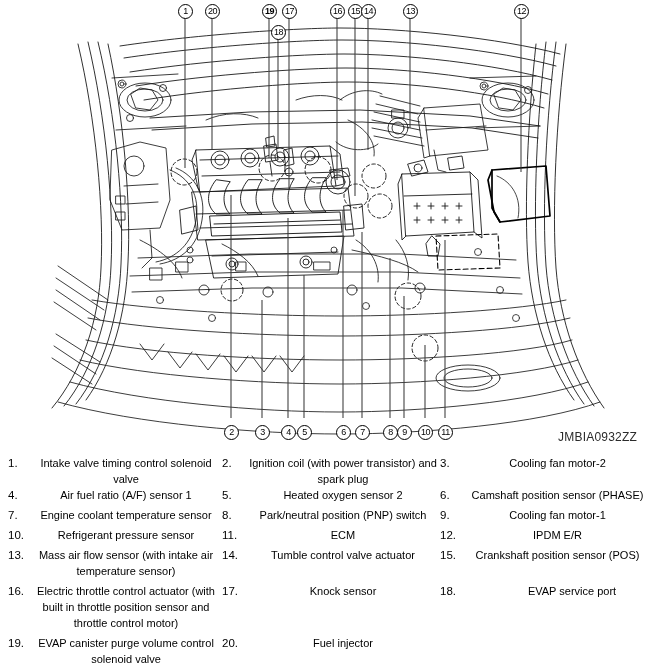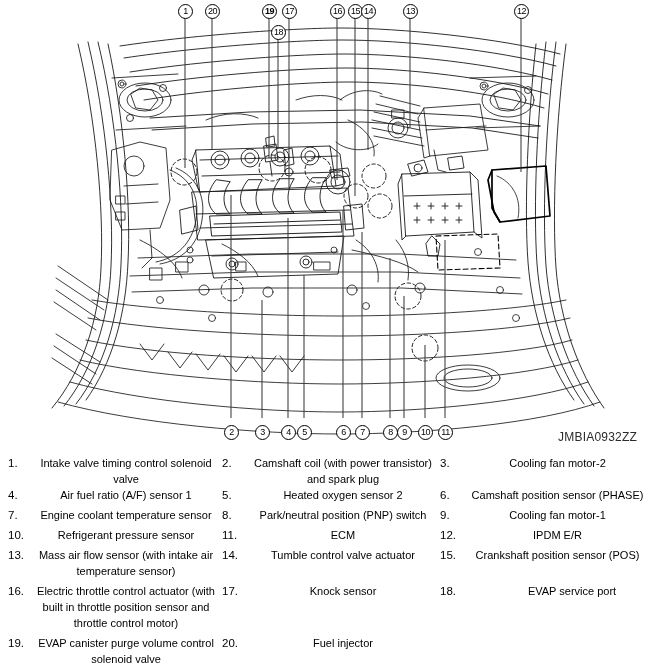--- a/index.html
+++ b/index.html
@@ -393,21 +393,21 @@
 <div id="drawing-id">JMBIA0932ZZ</div>
 
 <div id="legend">
 
   <div class="legend-item col1" style="top:0px;">
     <span class="legend-num">1.</span>
     <span class="legend-text">Intake valve timing control solenoid valve</span>
   </div>
   <div class="legend-item col2" style="top:0px;">
     <span class="legend-num">2.</span>
-    <span class="legend-text">Camshaft coil (with power transistor) and spark plug</span>
+    <span class="legend-text">Ignition coil (with power transistor) and spark plug</span>
   </div>
   <div class="legend-item col3" style="top:0px;">
     <span class="legend-num">3.</span>
     <span class="legend-text">Cooling fan motor-2</span>
   </div>
 
   <div class="legend-item col1" style="top:32px;">
     <span class="legend-num">4.</span>
     <span class="legend-text">Air fuel ratio (A/F) sensor 1</span>
   </div>

